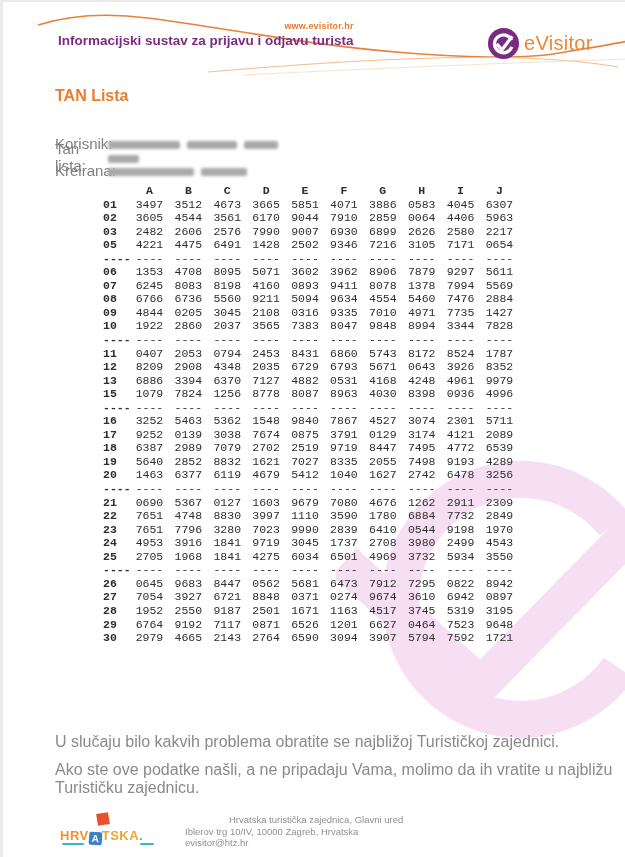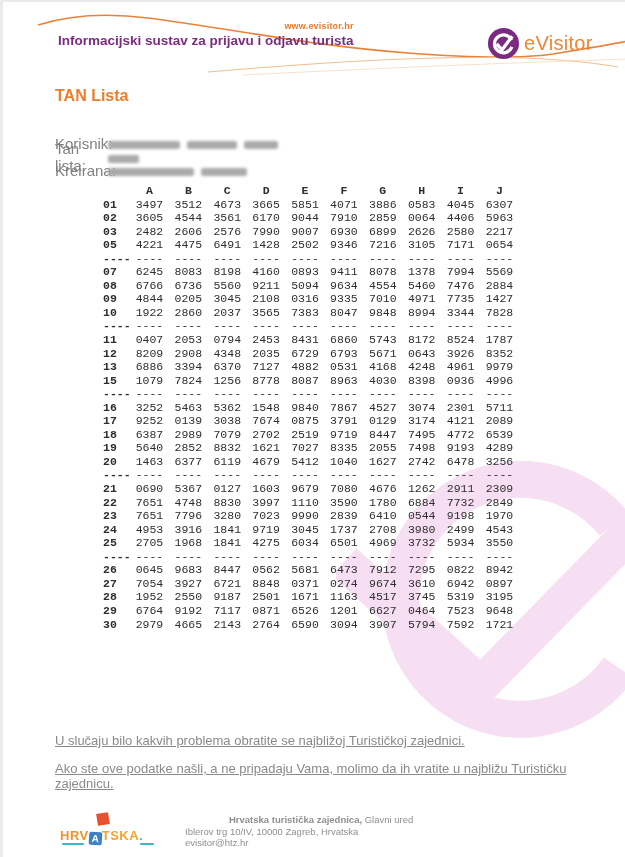--- a/index.html
+++ b/index.html
@@ -34,35 +34,35 @@
   #tan-table { left:100px; top:182px; z-index:1;
     font-family:"Liberation Mono","DejaVu Sans Mono",monospace;
     font-size:11.5px; line-height:13.55px; color:#2e2e2e; }
   .tan-row { display:grid; grid-template-columns:27px repeat(10,38.9px); }
   .tan-cell { text-align:center; white-space:nowrap; }
   .tan-cell.label { text-align:left; font-weight:bold; }
   .tan-row.head .tan-cell { font-weight:bold; }
 
   
   #note1 { left:52px; top:731px; } #note2 { left:52px; top:759px; }
-  .note { font-size:13px; color:#8a8a8a; z-index:1;text-decoration:underline; }
+  .note { font-size:16px; color:#8a8a8a; z-index:1; }
 
   
   #htz-logo { left:57px; top:810px; width:110px; height:42px; }
   #htz-word { position:absolute; left:0; top:16px; font-size:13px; font-weight:bold; letter-spacing:.5px; white-space:nowrap; }
   .lt-or { color:#f0922f; } .lt-ye { color:#f2a52b; }
   #htz-asq { display:inline-block; width:13px; height:13px; background:#3f7fc6; border-radius:2px;
              color:#fff; font-size:10px; font-weight:bold; text-align:center; line-height:13px;
              transform:rotate(4deg); vertical-align:-2px; }
   #htz-red { position:absolute; left:37px; top:1px; width:12px; height:12px; background:#e85030; transform:rotate(-9deg); }
   #htz-teal1 { position:absolute; left:2px; top:31px; width:22px; height:2px; background:#3cb8c4; border-radius:1px; }
   #htz-teal2 { position:absolute; left:80px; top:31px; width:14px; height:2px; background:#3cb8c4; border-radius:1px; }
   #htz-dot { color:#3cb8c4; }
   #org { left:182px; top:812px; font-size:9.5px; line-height:11.5px; color:#8f8f8f; z-index:1; }
-  #org b { font-weight:bold;padding-left:44px; }
+  #org b { font-weight:normal;padding-left:44px; }
 </style>
 </head>
 <body>
 
 <svg id="curves" class="abs" viewBox="0 0 625 110" xmlns="http://www.w3.org/2000/svg">
   <path d="M35,23 C70,12 105,11 145,16 C230,27 310,44 405,51 C470,56 515,57 550,52 C580,47 605,43 625,39" fill="none" stroke="#e8813a" stroke-width="1.6"></path>
   <path d="M205,70 C300,62 420,53 520,56 C560,57.5 592,61 615,65" fill="none" stroke="#f3bc8e" stroke-width="1"></path>
   <path d="M240,73 C340,68 470,62 625,57" fill="none" stroke="#f8d9bd" stroke-width="0.8"></path>
 </svg>
 
@@ -177,20 +177,33 @@
       <div class="tan-cell">----</div>
       <div class="tan-cell">----</div>
       <div class="tan-cell">----</div>
       <div class="tan-cell">----</div>
       <div class="tan-cell">----</div>
       <div class="tan-cell">----</div>
       <div class="tan-cell">----</div>
       <div class="tan-cell">----</div>
     </div>
     <div class="tan-row">
+      <div class="tan-cell label">06</div>
+      <div class="tan-cell">1353</div>
+      <div class="tan-cell">4708</div>
+      <div class="tan-cell">8095</div>
+      <div class="tan-cell">5071</div>
+      <div class="tan-cell">3602</div>
+      <div class="tan-cell">3962</div>
+      <div class="tan-cell">8906</div>
+      <div class="tan-cell">7879</div>
+      <div class="tan-cell">9297</div>
+      <div class="tan-cell">5611</div>
+    </div>
+    <div class="tan-row">
       <div class="tan-cell label">07</div>
       <div class="tan-cell">6245</div>
       <div class="tan-cell">8083</div>
       <div class="tan-cell">8198</div>
       <div class="tan-cell">4160</div>
       <div class="tan-cell">0893</div>
       <div class="tan-cell">9411</div>
       <div class="tan-cell">8078</div>
       <div class="tan-cell">1378</div>
       <div class="tan-cell">7994</div>

